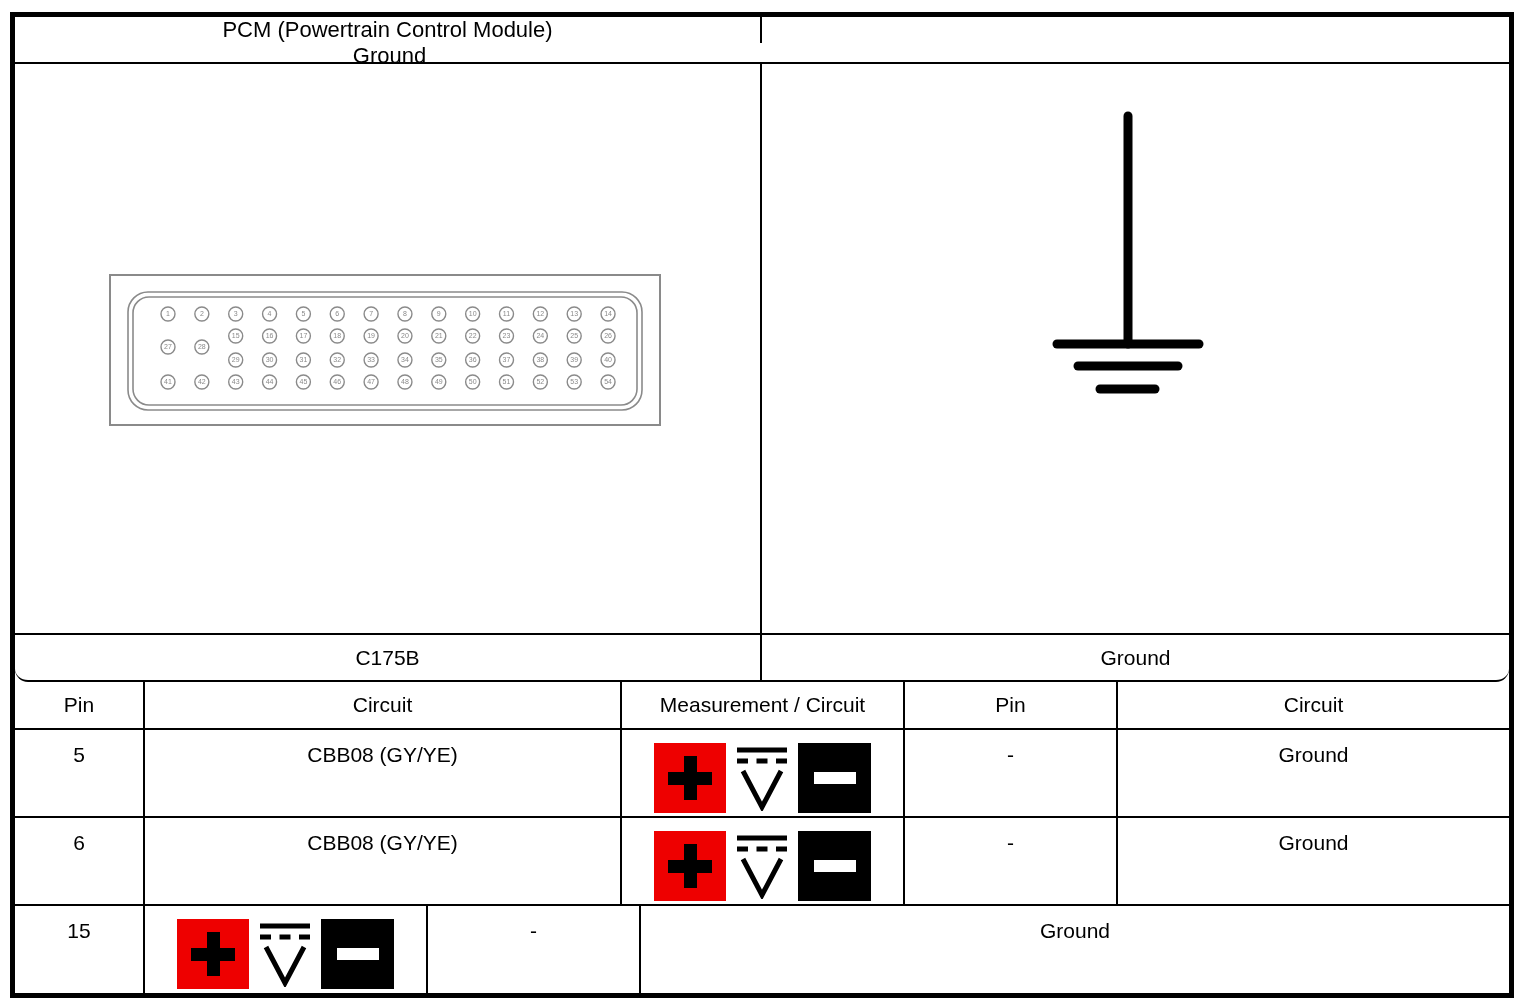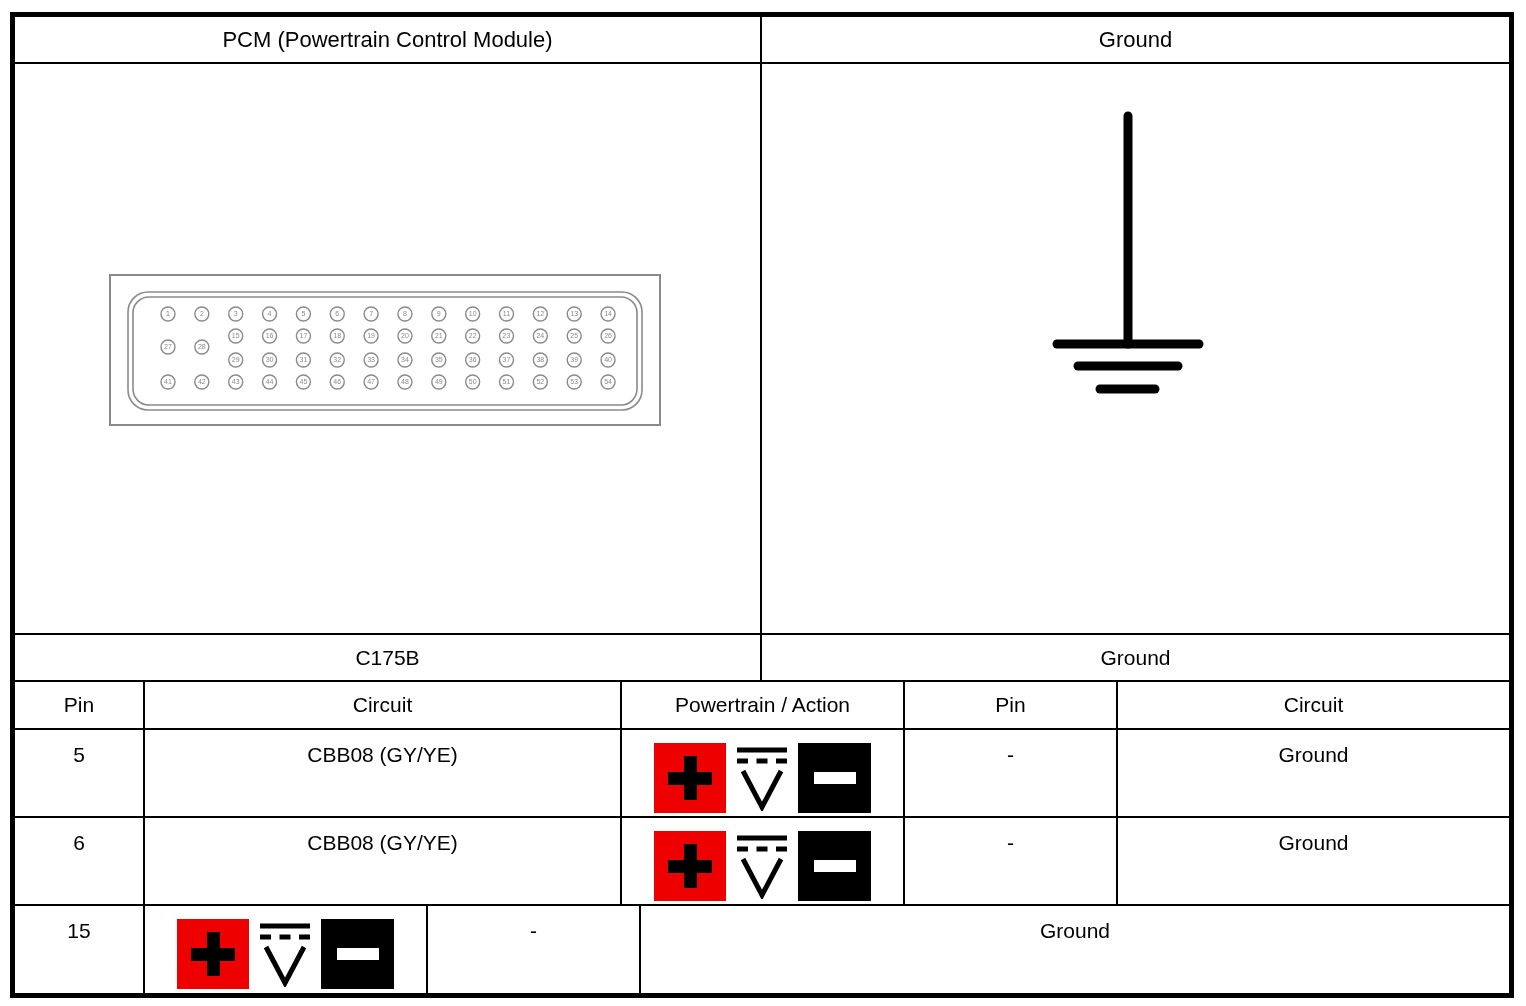--- a/index.html
+++ b/index.html
@@ -16,30 +16,30 @@
     border: 5px solid #000;
     box-sizing: border-box;
     display: flex; flex-direction: column;
   }
   .row { display: flex; flex-direction: row; width: 100%; box-sizing: border-box; }
   .cell { box-sizing: border-box; position: relative; }
   .b-r { border-right: 2px solid #000; }
   .b-b { border-bottom: 2px solid #000; }
 
   
-  .row.top-header { height: 47px; }
+  .row.top-header { height: 47px; flex-direction: column; }
   .row.top-header .cell { display:flex; align-items:center; justify-content:center; font-size:22px; }
   .w-left  { width: 747px; }
   .w-right { width: 749px; flex: 1; }
 
   
   .row.diagram { height: 571px; }
 
   
-  .row.label-row { height: 47px; }
+  .row.label-row { height: 47px; border-radius: 13px; }
   .row.label-row .cell { display:flex; align-items:center; justify-content:center; font-size:21px; }
 
   
   .row.col-header { height: 48px; }
   .row.col-header .cell { display:flex; align-items:center; justify-content:center; font-size:21px; }
 
   
   .c1 { width: 130px; }
   .c2 { width: 477px; }
   .c3 { width: 283px; }
@@ -227,21 +227,21 @@
         <span>C175B</span>
       </div>
       <div class="cell w-right">
         <span>Ground</span>
       </div>
     </div>
 
     <div class="row col-header b-b">
       <div class="cell c1 b-r">Pin</div>
       <div class="cell c2 b-r">Circuit</div>
-      <div class="cell c3 b-r">Powertrain / Action</div>
+      <div class="cell c3 b-r">Measurement / Circuit</div>
       <div class="cell c4 b-r">Pin</div>
       <div class="cell c5">Circuit</div>
     </div>
 
     <div id="rows-container">
   <div class="row data-row b-b">
     <div class="cell c1 b-r">5</div>
     <div class="cell c2 b-r">CBB08 (GY/YE)</div>
     <div class="cell c3 b-r">
       <div class="meas-group">

